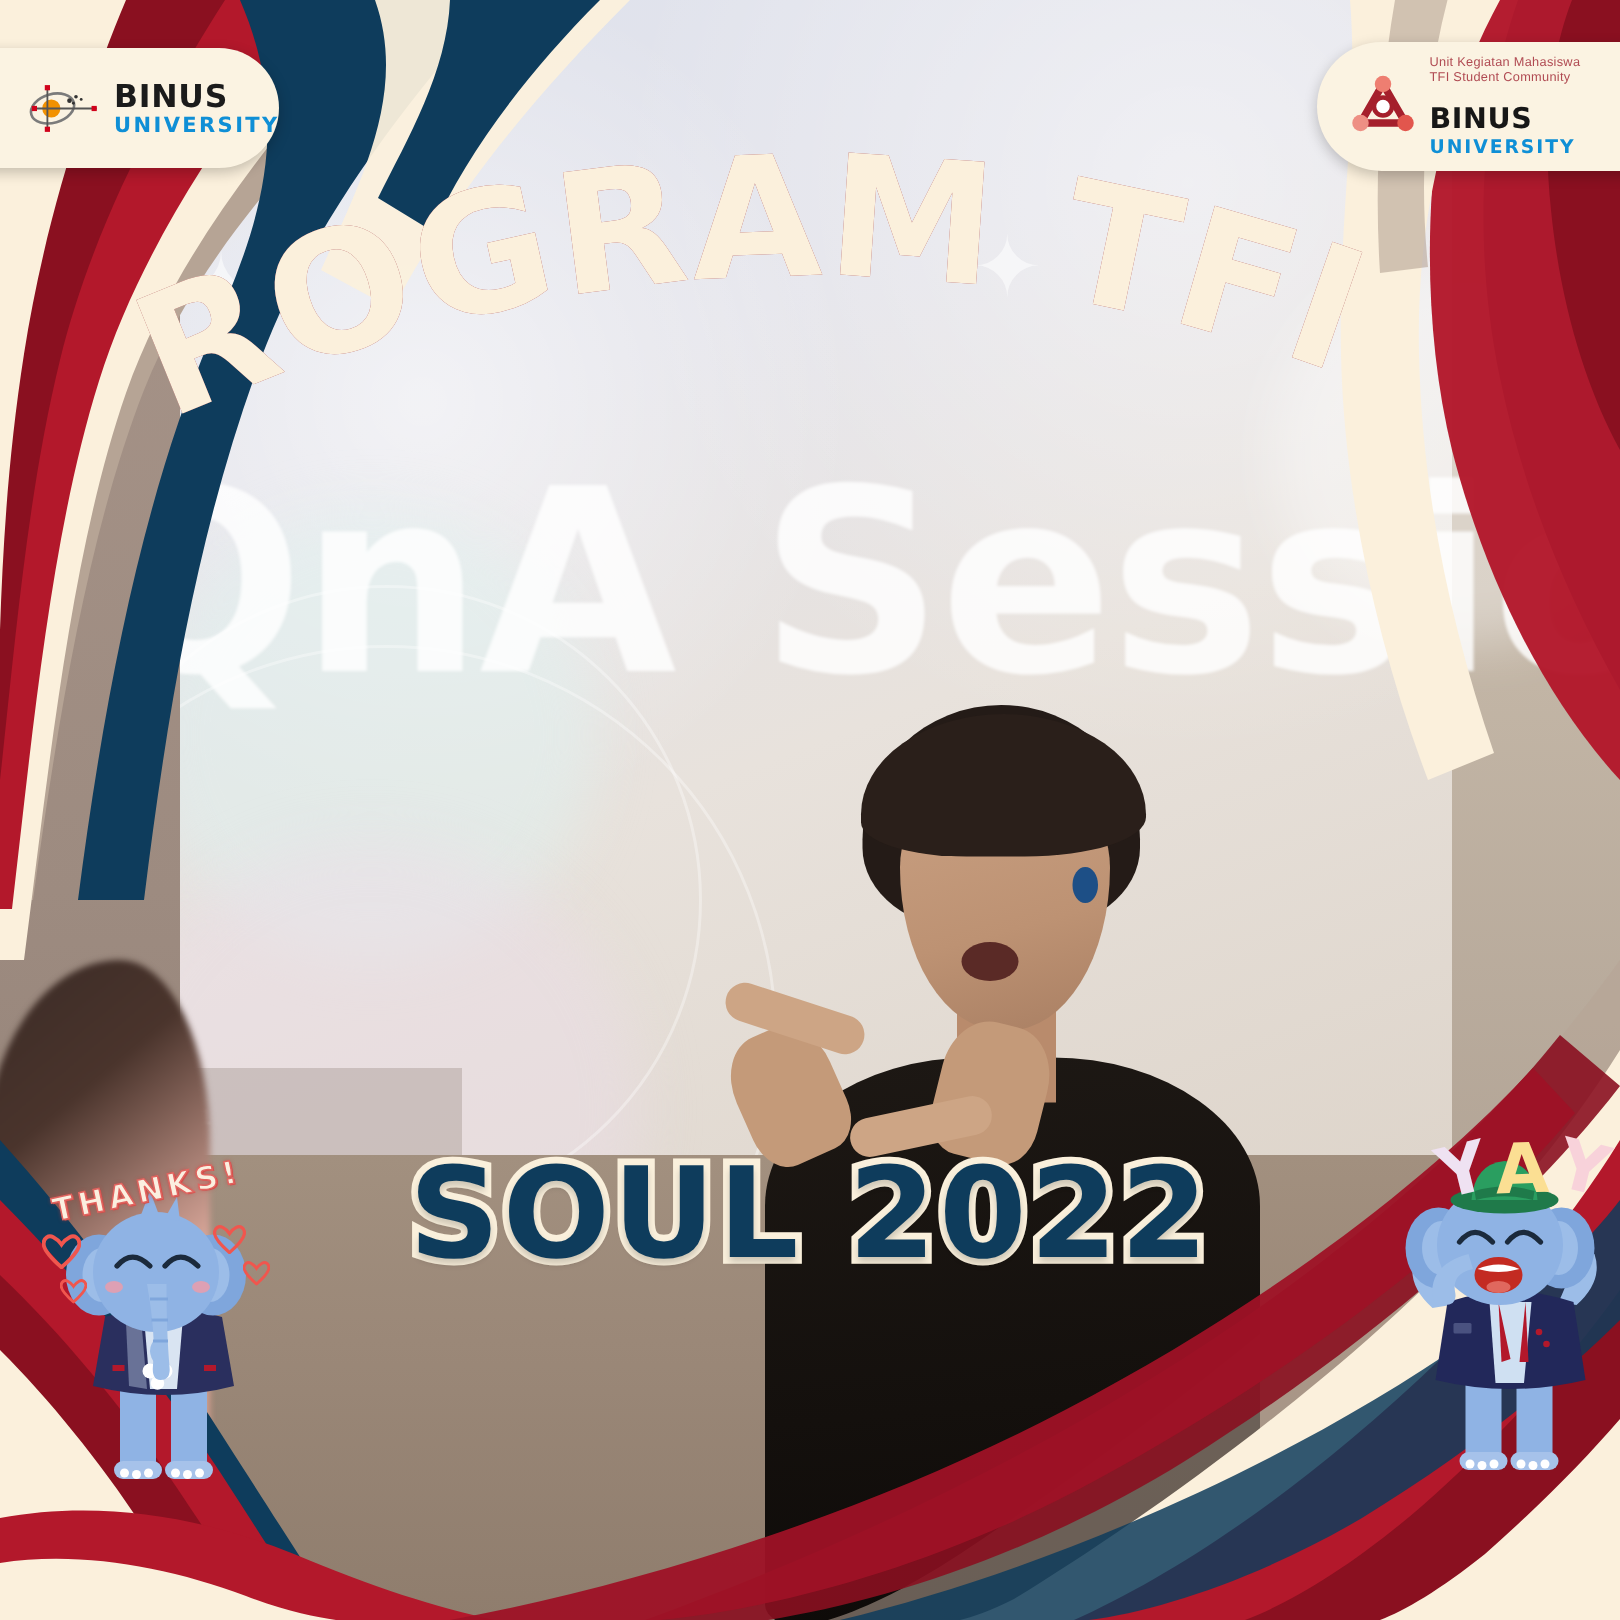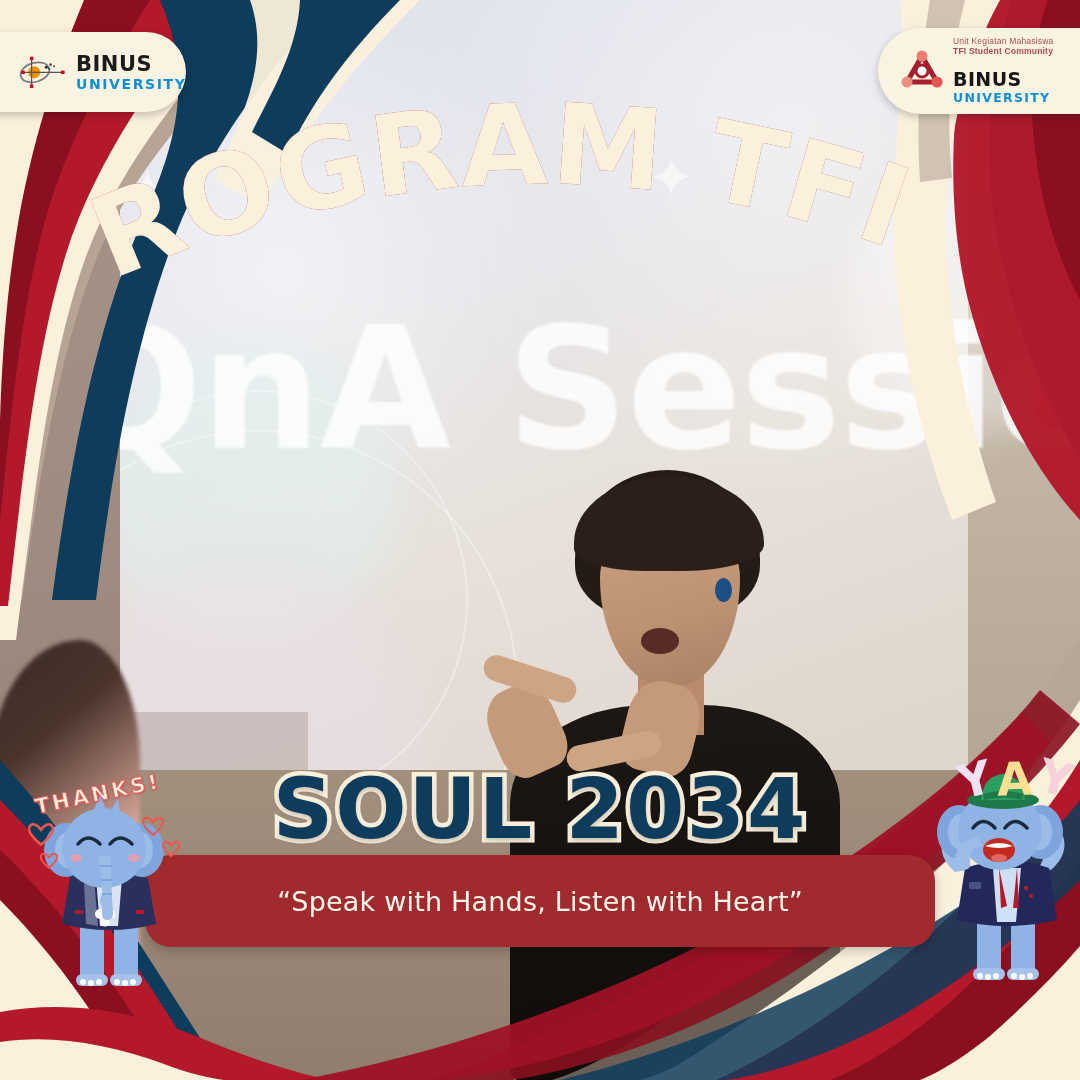--- a/index.html
+++ b/index.html
@@ -143,21 +143,21 @@
     font-size:21px; font-weight:800; color:#1b1b1b; letter-spacing:.5px;
     font-family:"DejaVu Sans", sans-serif;
   }
   .binus-txt .b2t{
     font-size:14px; font-weight:700; color:#0f8fd6; letter-spacing:1.6px;
     font-family:"DejaVu Sans", sans-serif; margin-top:2px;
   }
   .ukm-mark{ width:44px; height:44px; margin-right:9px; flex:0 0 auto;}
   .ukm-txt{ line-height:1.15; }
   .ukm-txt .u1{ font-size:8.5px; font-weight:400; color:#b04a52; letter-spacing:.2px; }
-  .ukm-txt .u2{ font-size:8.5px; font-weight:700; color:#b04a52; letter-spacing:.2px; margin-bottom:12px;}
+  .ukm-txt .u2{ font-size:8.5px; font-weight:400; color:#b04a52; letter-spacing:.2px; margin-bottom:12px;}
   .ukm-txt .u3{ font-size:19px; font-weight:800; color:#171717; letter-spacing:.4px; font-family:"DejaVu Sans", sans-serif;}
   .ukm-txt .u4{ font-size:12.5px; font-weight:700; color:#0f8fd6; letter-spacing:1.3px; font-family:"DejaVu Sans", sans-serif;}
 
   
   .headline{ position:absolute; left:0; top:88px; width:1080px; height:190px; }
   .headline svg{ width:1080px; height:190px; display:block; }
   .arc-main{
     font-family:"DejaVu Sans", sans-serif;
     font-size:112px; font-weight:800; letter-spacing:1px;
   }
@@ -363,25 +363,22 @@
       </svg>
     </span>
     <span class="ukm-txt">
       <div class="u1">Unit Kegiatan Mahasiswa</div>
       <div class="u2">TFI Student Community</div>
       <div class="u3">BINUS</div>
       <div class="u4">UNIVERSITY</div>
     </span>
   </div>
 
-  <div class="soul">SOUL 2034</div>
-
-  <div class="tagline">
-    <span>“Speak with Hands, Listen with Heart”</span>
-  </div>
+  <div class="soul">SOUL 2022</div>
+
 
   <div class="mascot mascot-left">
     <svg viewBox="0 0 180 230" xmlns="http://www.w3.org/2000/svg">
 
       <path d="M62,150 h24 v62 h-24 z" fill="#8FB3E4"></path>
       <path d="M96,150 h24 v62 h-24 z" fill="#8FB3E4"></path>
       <rect x="58" y="204" width="32" height="12" rx="6" fill="#A6C2EA"></rect>
       <rect x="92" y="204" width="32" height="12" rx="6" fill="#A6C2EA"></rect>
       <circle cx="65" cy="212" r="3" fill="#fff"></circle>
         <circle cx="73" cy="213" r="3" fill="#fff"></circle>

